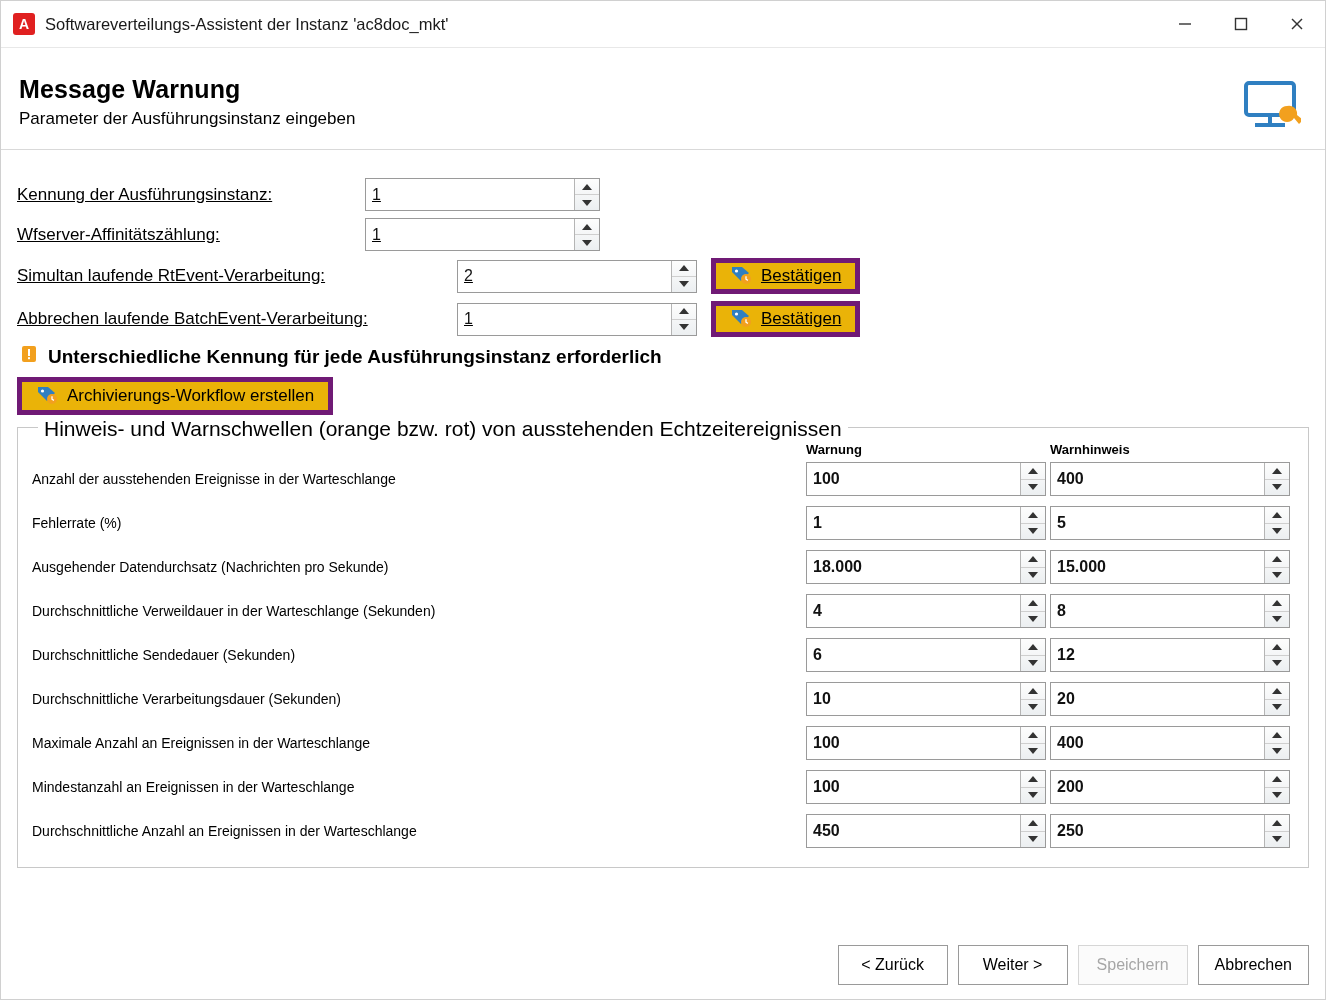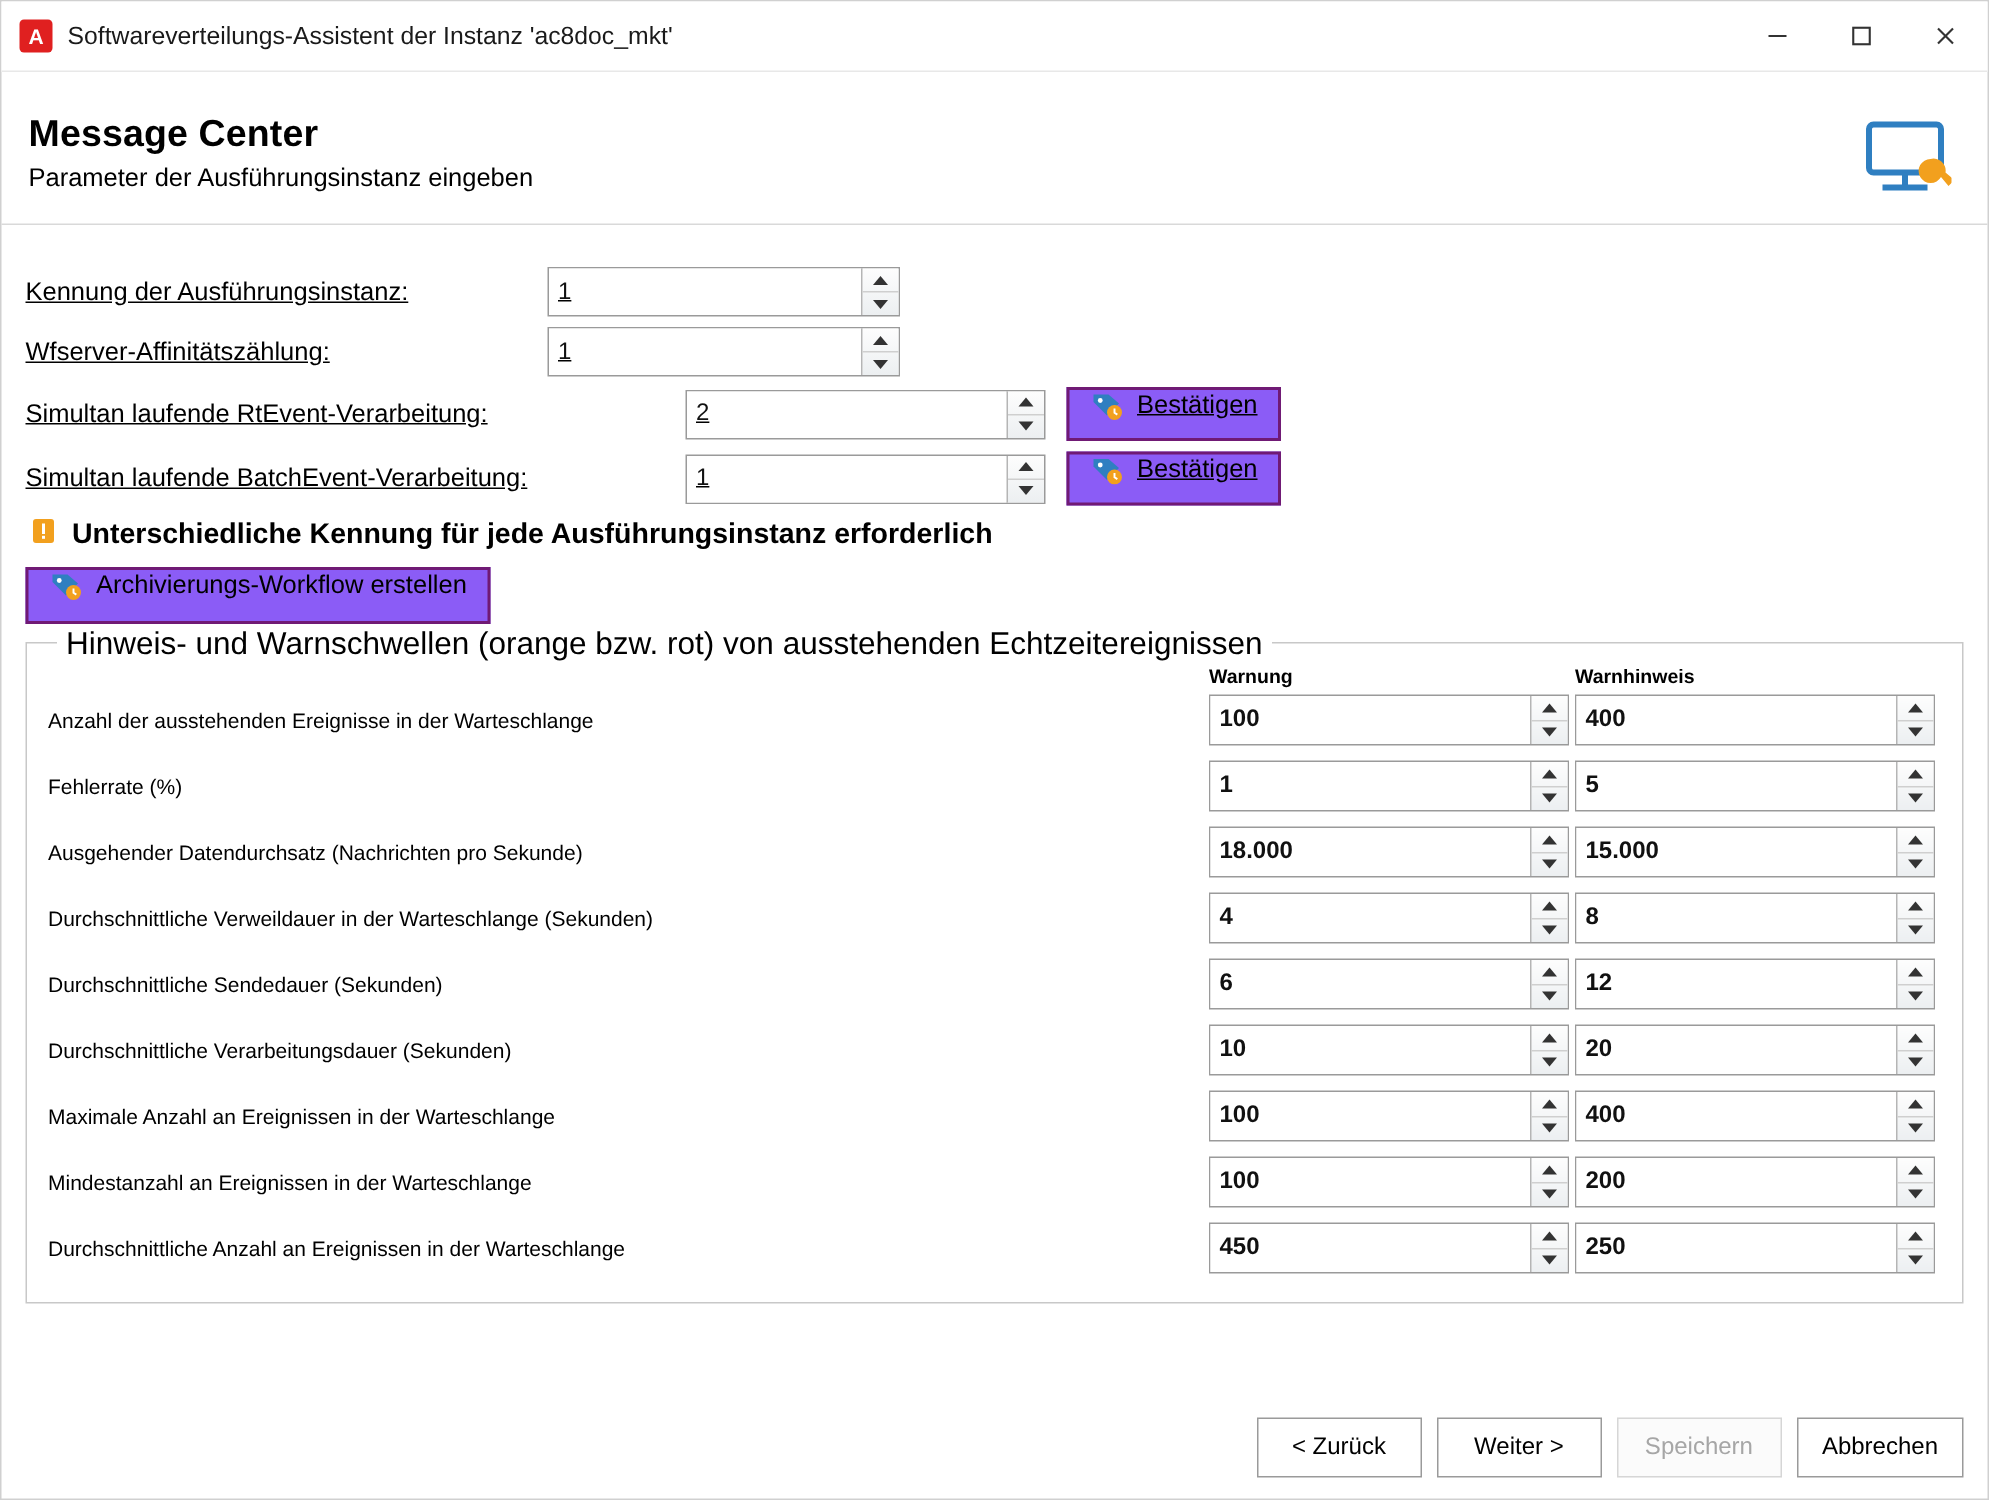--- a/index.html
+++ b/index.html
@@ -161,24 +161,24 @@
   .tri-dn {
     width: 0; height: 0;
     border-left: 5px solid transparent;
     border-right: 5px solid transparent;
     border-top: 6px solid #333;
   }
 
   
   .btn {
     display: inline-flex;
-    align-items: flex-start;
+    align-items: center;
     gap: 9px;
-    border: 2px solid #701a75;
-    background: #8b5cf6;
+    border: 5px solid #701a75;
+    background: #eab308;
     height: 36px;
     padding: 0 14px;
     font-size: 17px;
     color: #000;
     box-sizing: border-box;
     white-space: nowrap;
   }
 
   .warn-line {
     display: flex;
@@ -277,21 +277,21 @@
         <svg width="16" height="16" viewBox="0 0 16 16">
             <line x1="3" y1="3" x2="13" y2="13" stroke="currentColor" stroke-width="1.4"></line>
             <line x1="13" y1="3" x2="3" y2="13" stroke="currentColor" stroke-width="1.4"></line>
           </svg>
       </div>
     </div>
   </div>
 
   <div class="header">
     <div class="header-texts">
-      <div class="header-title">Message Center</div>
+      <div class="header-title">Message Warnung</div>
       <div class="header-sub">Parameter der Ausführungsinstanz eingeben</div>
     </div>
     <div class="header-icon">
       <svg width="58" height="52" viewBox="0 0 58 52">
         <rect x="3" y="3" width="48" height="32" rx="3" fill="none" stroke="#2f7fc1" stroke-width="4"></rect>
         <line x1="27" y1="35" x2="27" y2="44" stroke="#2f7fc1" stroke-width="4"></line>
         <line x1="12" y1="45" x2="42" y2="45" stroke="#2f7fc1" stroke-width="4"></line>
         <path d="M44 26 a8 8 0 1 0 7 12 l5 6 4-4 -6-5 a8 8 0 0 0 -10 -9 z" fill="#f2a01e"></path>
       </svg>
     </div>
@@ -353,21 +353,21 @@
             <circle cx="16" cy="15" r="5" fill="#f2a01e"></circle>
             <path d="M16 12.3 v2.9 l1.9 1.2" stroke="#ffffff" stroke-width="1.3" fill="none"></path>
           </svg>
         </span>
         <span>Bestätigen</span>
       </button>
     </div>
 
     
     <div class="row">
-      <div class="row-label" style="width:440px">Simultan laufende BatchEvent-Verarbeitung:</div>
+      <div class="row-label" style="width:440px">Abbrechen laufende BatchEvent-Verarbeitung:</div>
       <div class="spin" style="width:240px">
         <div class="val">1</div>
         <div class="arrows">
           <div class="up">
               <span class="tri-up"></span>
             </div>
           <div class="dn">
               <span class="tri-dn"></span>
             </div>
         </div>

